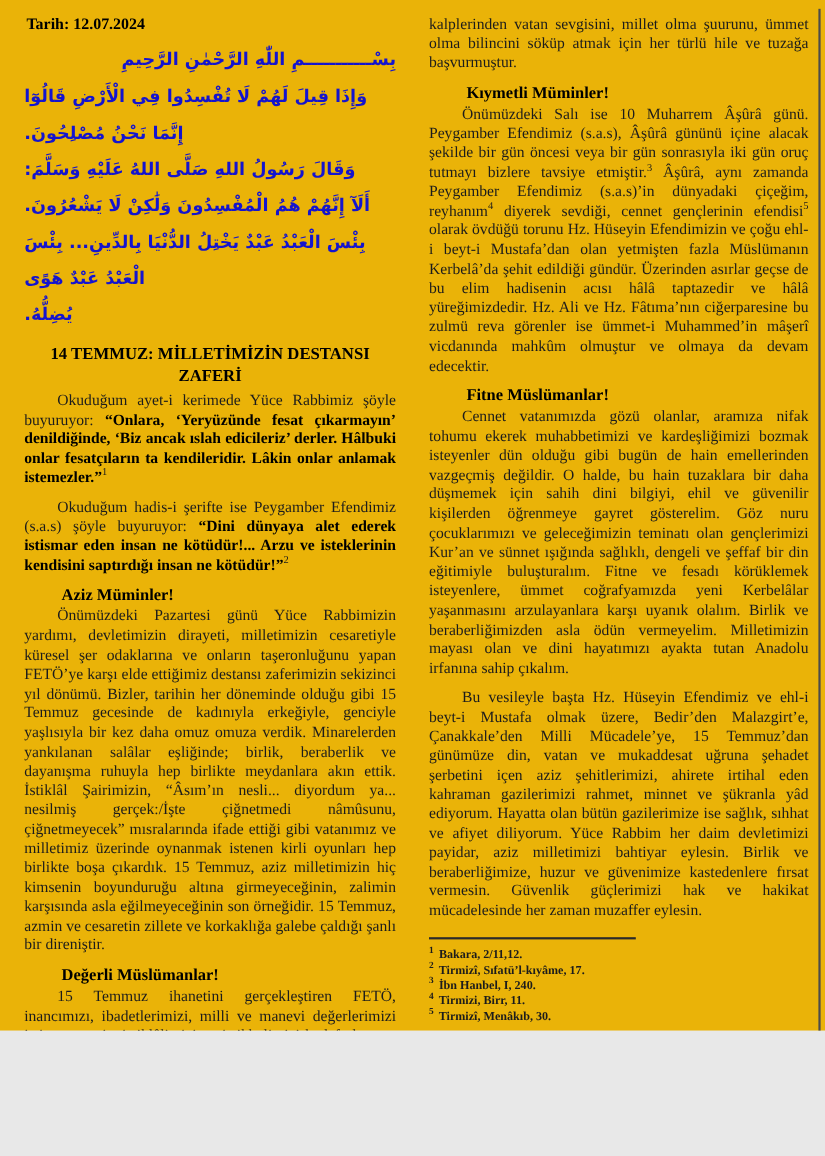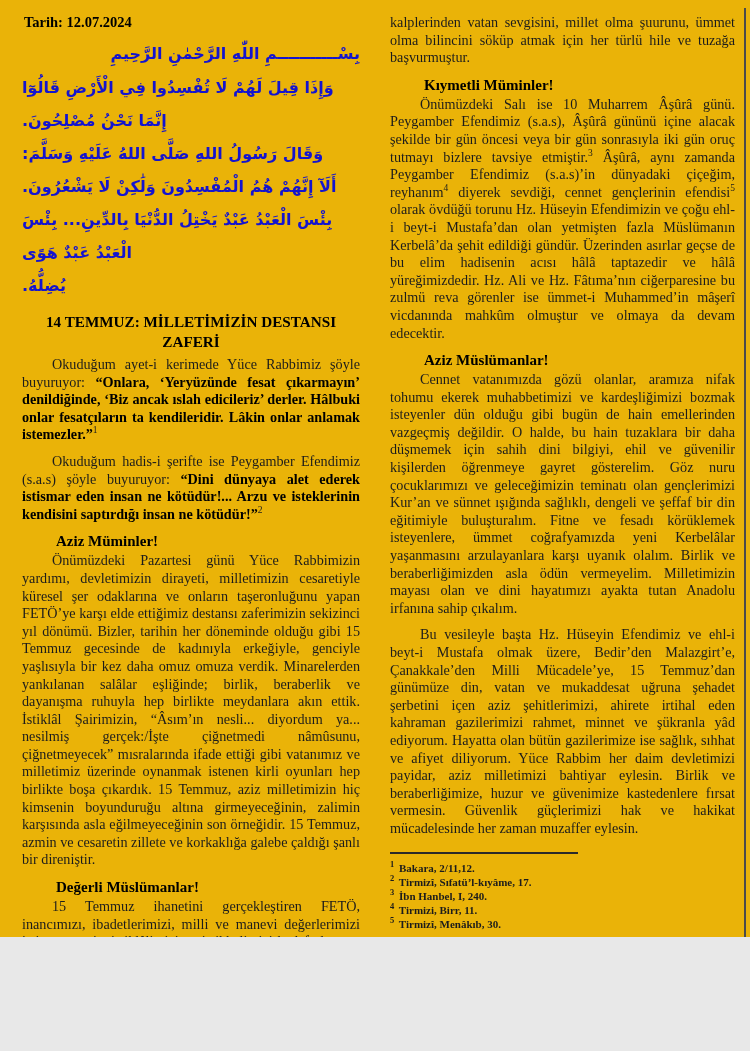--- a/index.html
+++ b/index.html
@@ -103,21 +103,21 @@
         <p class="heading">Değerli Müslümanlar!</p>
         <p class="para">15 Temmuz ihanetini gerçekleştiren FETÖ, inancımızı, ibadetlerimizi, milli ve manevi değerlerimizi istismar etmiş, istiklâlimizi ve istikbalimizi hedef almıştır. Sûret-i haktan görünerek vatanımızın bölünmez bütünlüğüne, devletimizin bekasına, milletimizin canına kastetmiştir. Yüce dinimiz İslam’ın en temel kavramlarını kendi çıkarları için kullanmıştır. Gençlerimizi ailelerinden koparmak;</p>
       </div>
   </div>
 
   <div class="col col-right">
     <div>
         <p class="para noindent">kalplerinden vatan sevgisini, millet olma şuurunu, ümmet olma bilincini söküp atmak için her türlü hile ve tuzağa başvurmuştur.</p>
         <p class="heading">Kıymetli Müminler!</p>
         <p class="para">Önümüzdeki Salı ise 10 Muharrem Âşûrâ günü. Peygamber Efendimiz (s.a.s), Âşûrâ gününü içine alacak şekilde bir gün öncesi veya bir gün sonrasıyla iki gün oruç tutmayı bizlere tavsiye etmiştir.<sup>3</sup> Âşûrâ, aynı zamanda Peygamber Efendimiz (s.a.s)’in dünyadaki çiçeğim, reyhanım<sup>4</sup> diyerek sevdiği, cennet gençlerinin efendisi<sup>5</sup> olarak övdüğü torunu Hz. Hüseyin Efendimizin ve çoğu ehl-i beyt-i Mustafa’dan olan yetmişten fazla Müslümanın Kerbelâ’da şehit edildiği gündür. Üzerinden asırlar geçse de bu elim hadisenin acısı hâlâ taptazedir ve hâlâ yüreğimizdedir. Hz. Ali ve Hz. Fâtıma’nın ciğerparesine bu zulmü reva görenler ise ümmet-i Muhammed’in mâşerî vicdanında mahkûm olmuştur ve olmaya da devam edecektir.</p>
-        <p class="heading">Aziz Müslümanlar!</p>
+        <p class="heading">Fitne Müslümanlar!</p>
         <p class="para">Cennet vatanımızda gözü olanlar, aramıza nifak tohumu ekerek muhabbetimizi ve kardeşliğimizi bozmak isteyenler dün olduğu gibi bugün de hain emellerinden vazgeçmiş değildir. O halde, bu hain tuzaklara bir daha düşmemek için sahih dini bilgiyi, ehil ve güvenilir kişilerden öğrenmeye gayret gösterelim. Göz nuru çocuklarımızı ve geleceğimizin teminatı olan gençlerimizi Kur’an ve sünnet ışığında sağlıklı, dengeli ve şeffaf bir din eğitimiyle buluşturalım. Fitne ve fesadı körüklemek isteyenlere, ümmet coğrafyamızda yeni Kerbelâlar yaşanmasını arzulayanlara karşı uyanık olalım. Birlik ve beraberliğimizden asla ödün vermeyelim. Milletimizin mayası olan ve dini hayatımızı ayakta tutan Anadolu irfanına sahip çıkalım.</p>
         <p class="para">Bu vesileyle başta Hz. Hüseyin Efendimiz ve ehl-i beyt-i Mustafa olmak üzere, Bedir’den Malazgirt’e, Çanakkale’den Milli Mücadele’ye, 15 Temmuz’dan günümüze din, vatan ve mukaddesat uğruna şehadet şerbetini içen aziz şehitlerimizi, ahirete irtihal eden kahraman gazilerimizi rahmet, minnet ve şükranla yâd ediyorum. Hayatta olan bütün gazilerimize ise sağlık, sıhhat ve afiyet diliyorum. Yüce Rabbim her daim devletimizi payidar, aziz milletimizi bahtiyar eylesin. Birlik ve beraberliğimize, huzur ve güvenimize kastedenlere fırsat vermesin. Güvenlik güçlerimizi hak ve hakikat mücadelesinde her zaman muzaffer eylesin.</p>
       </div>
 
     <div class="fn-divider"></div>
     <div class="footnotes">
         <div class="fn"><sup>1</sup> Bakara, 2/11,12.</div>
         <div class="fn"><sup>2</sup> Tirmizî, Sıfatü’l-kıyâme, 17.</div>
         <div class="fn"><sup>3</sup> İbn Hanbel, I, 240.</div>
         <div class="fn"><sup>4</sup> Tirmizi, Birr, 11.</div>

